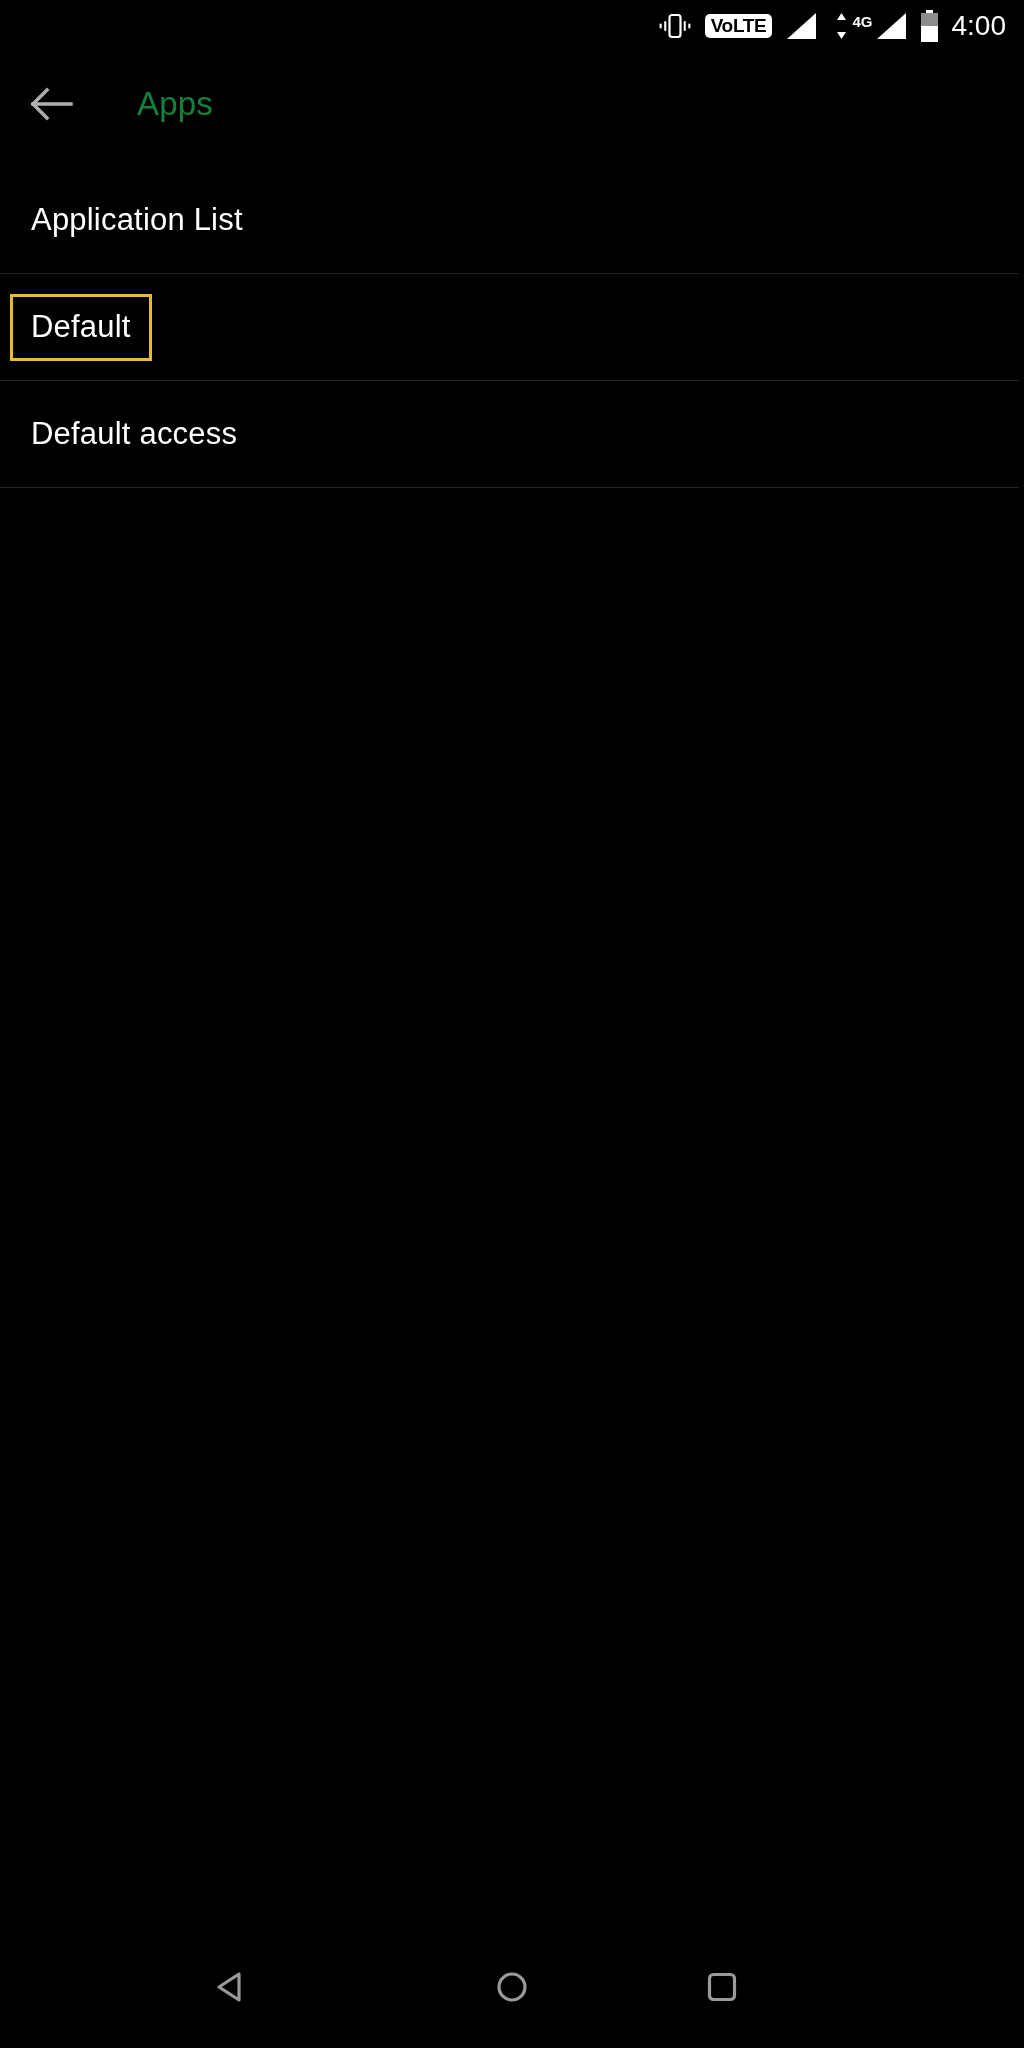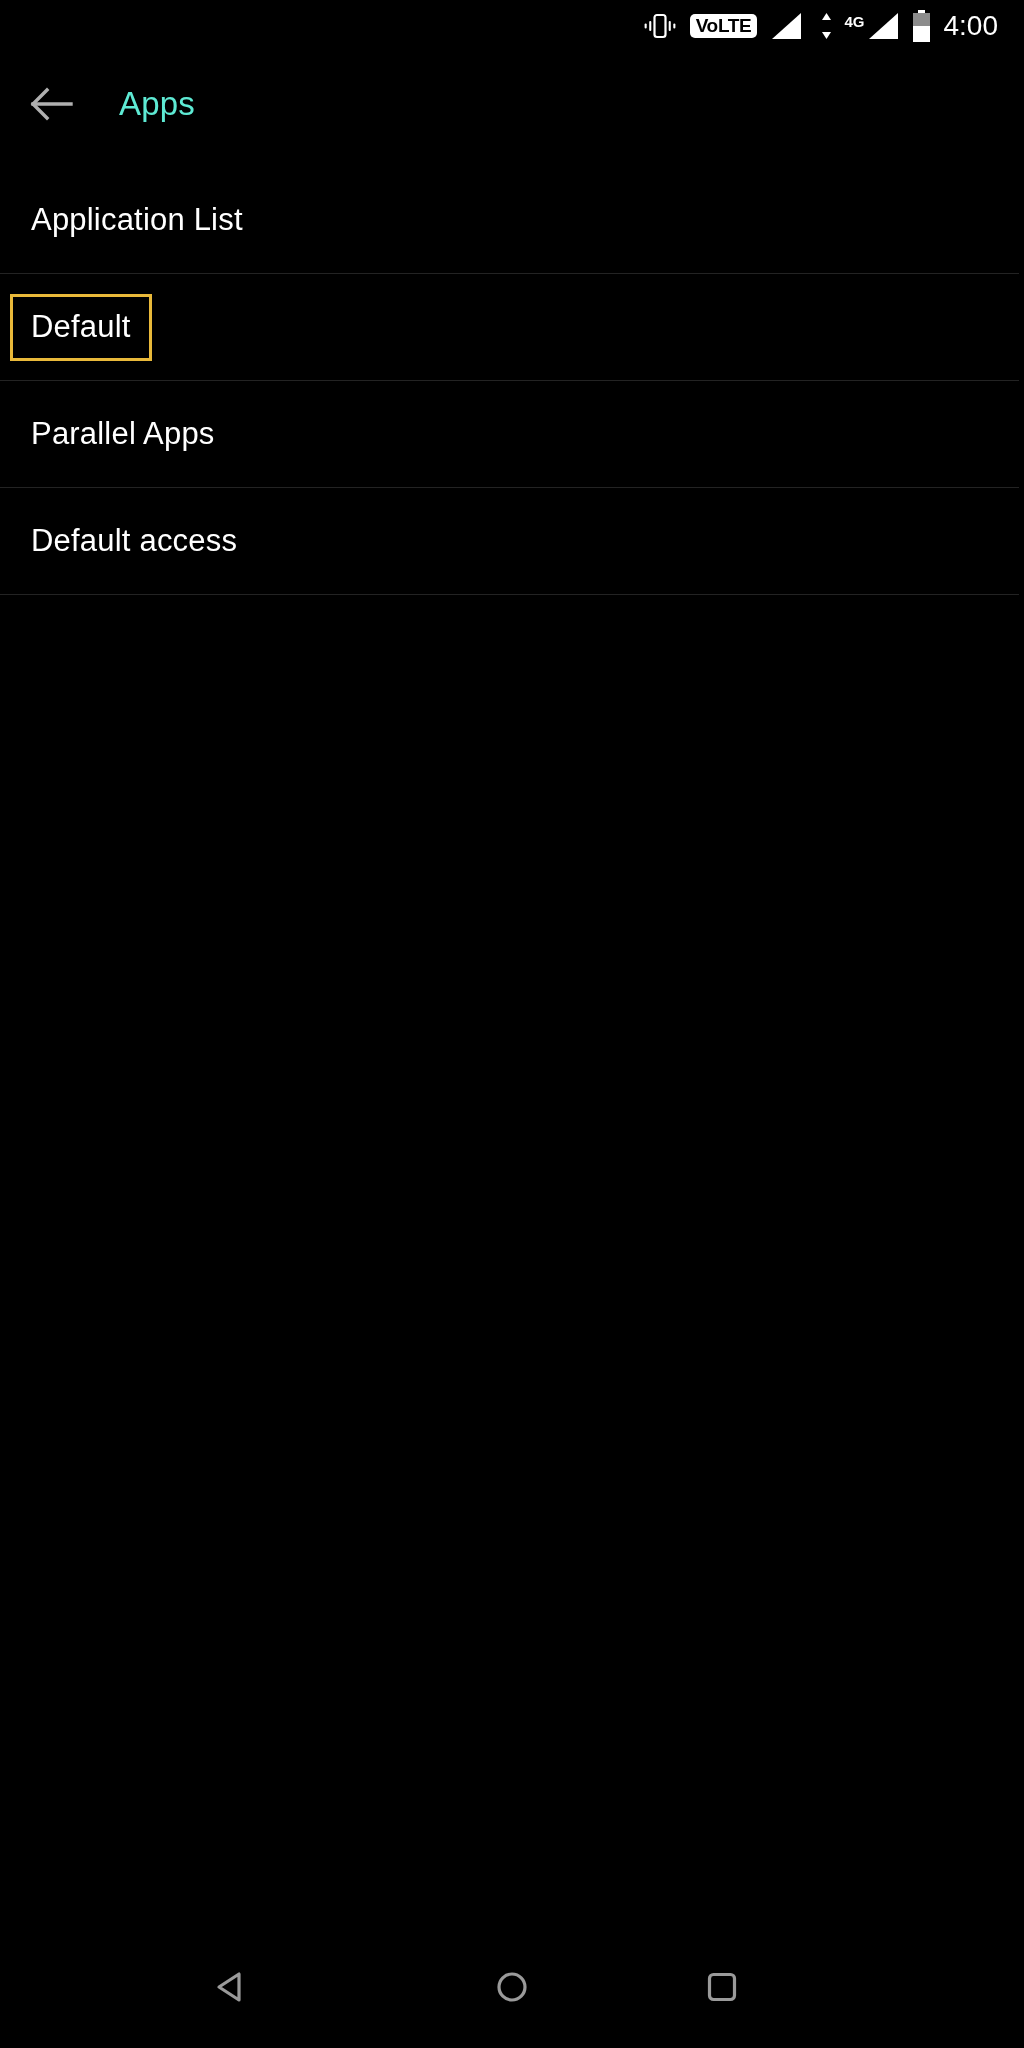--- a/index.html
+++ b/index.html
@@ -24,21 +24,21 @@
 
   
   .statusbar {
     position: absolute;
     left: 0; top: 0;
     width: 1024px;
     height: 52px;
     display: flex;
     align-items: center;
     justify-content: flex-end;
-    padding-right: 26px;
+    padding-right: 18px;
     box-sizing: border-box;
   }
   .sb-item {
     display: flex;
     align-items: center;
     justify-content: center;
     margin-left: 13px;
   }
   .vibrate-icon { width: 34px; height: 34px; }
   .volte-badge {
@@ -83,22 +83,22 @@
   .back-btn {
     width: 104px;
     height: 104px;
     display: flex;
     align-items: center;
     justify-content: center;
   }
   .back-arrow { width: 44px; height: 36px; }
   .appbar-title {
     font-size: 33px;
-    color: #5eead4;
-    margin-left: 15px;
+    color: #15803d;
+    margin-left: 33px;
     letter-spacing: 0.2px;
   }
 
   
   .list {
     position: absolute;
     left: 0; top: 167px;
     width: 1019px;
   }
   .list-item {
@@ -177,21 +177,21 @@
       </svg>
     </div>
 
     <div class="sb-item">
       <svg class="data-arrows" viewBox="0 0 11 28">
         <polygon points="5.5,1 10,8 1,8" fill="#ffffff"></polygon>
         <polygon points="5.5,27 1,20 10,20" fill="#ffffff"></polygon>
       </svg>
     </div>
 
-    <div class="sb-item" style="margin-left:10px">
+    <div class="sb-item" style="margin-left:3px">
       <span class="gen-label">4G</span>
     </div>
 
     <div class="sb-item" style="margin-left:1px">
       <svg class="signal-icon" viewBox="0 0 32 30">
         <polygon points="31,2 31,28 2,28" fill="#ffffff"></polygon>
       </svg>
     </div>
 
     <div class="sb-item">
@@ -221,23 +221,20 @@
 
     <div class="list-item">
       <span class="label">Application List</span>
     </div>
 
 
     <div class="list-item focused">
       <span class="label">Default</span>
     </div>
 
-    <div class="list-item">
-      <span class="label">Parallel Apps</span>
-    </div>
 
     <div class="list-item">
       <span class="label">Default access</span>
     </div>
   </div>
 
   <div class="navbar">
 
     <div class="nav-btn nav-back">
       <svg class="nav-icon" viewBox="0 0 40 40" fill="none" stroke="#9a9a9a" stroke-width="3.2" stroke-linejoin="round">

